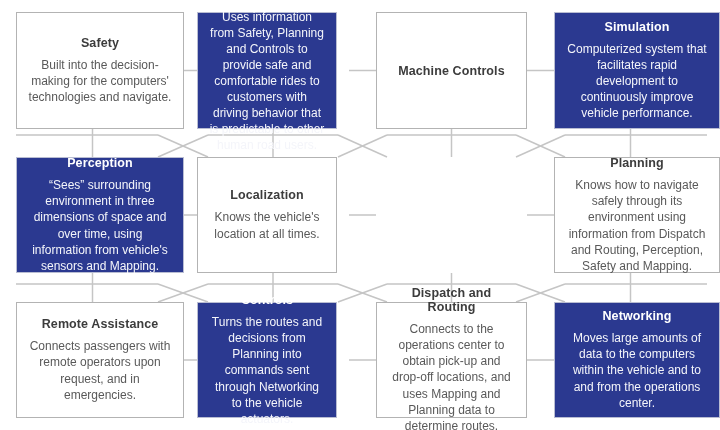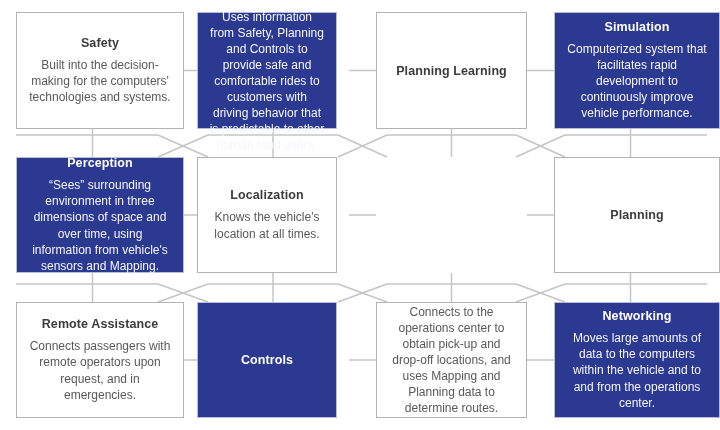--- a/index.html
+++ b/index.html
@@ -62,53 +62,56 @@
       <line x1="158" y1="284" x2="208" y2="302" stroke="#c5c5c5" stroke-width="1.5"></line>
       <line x1="158" y1="302" x2="208" y2="284" stroke="#c5c5c5" stroke-width="1.5"></line>
       <line x1="338" y1="284" x2="387" y2="302" stroke="#c5c5c5" stroke-width="1.5"></line>
       <line x1="338" y1="302" x2="387" y2="284" stroke="#c5c5c5" stroke-width="1.5"></line>
       <line x1="516" y1="284" x2="565" y2="302" stroke="#c5c5c5" stroke-width="1.5"></line>
       <line x1="516" y1="302" x2="565" y2="284" stroke="#c5c5c5" stroke-width="1.5"></line>
     </svg>
 
   <div class="card c0 r0">
     <div class="ttl">Safety</div>
-    <div class="bdy">Built into the decision-making for the computers' technologies and systems.</div>
+    <div class="bdy">Built into the decision-making for the computers' technologies and navigate.</div>
   </div>
   <div class="card dark c1 r0">
     <div class="ttl">Behavioral Control</div>
     <div class="bdy">Uses information from Safety, Planning and Controls to provide safe and comfortable rides to customers with driving behavior that is predictable to other human road users.</div>
   </div>
   <div class="card c2 r0">
-    <div class="ttl">Planning Learning</div>
+    <div class="ttl">Machine Controls</div>
   </div>
   <div class="card dark c3 r0">
     <div class="ttl">Simulation</div>
     <div class="bdy">Computerized system that facilitates rapid development to continuously improve vehicle performance.</div>
   </div>
 
   <div class="card dark c0 r1">
     <div class="ttl">Perception</div>
     <div class="bdy">“Sees” surrounding environment in three dimensions of space and over time, using information from vehicle's sensors and Mapping.</div>
   </div>
   <div class="card c1 r1">
     <div class="ttl">Localization</div>
     <div class="bdy">Knows the vehicle's location at all times.</div>
   </div>
   <div class="card c3 r1">
     <div class="ttl">Planning</div>
+    <div class="bdy">Knows how to navigate safely through its environment using information from Dispatch and Routing, Perception, Safety and Mapping.</div>
   </div>
 
   <div class="card c0 r2">
     <div class="ttl">Remote Assistance</div>
     <div class="bdy">Connects passengers with remote operators upon request, and in emergencies.</div>
   </div>
   <div class="card dark c1 r2">
     <div class="ttl">Controls</div>
+    <div class="bdy">Turns the routes and decisions from Planning into commands sent through Networking to the vehicle actuators.</div>
   </div>
   <div class="card c2 r2">
+    <div class="ttl">Dispatch and Routing</div>
     <div class="bdy">Connects to the operations center to obtain pick-up and drop-off locations, and uses Mapping and Planning data to determine routes.</div>
   </div>
   <div class="card dark c3 r2">
     <div class="ttl">Networking</div>
     <div class="bdy">Moves large amounts of data to the computers within the vehicle and to and from the operations center.</div>
   </div>
 </div>
 
 </body></html>

